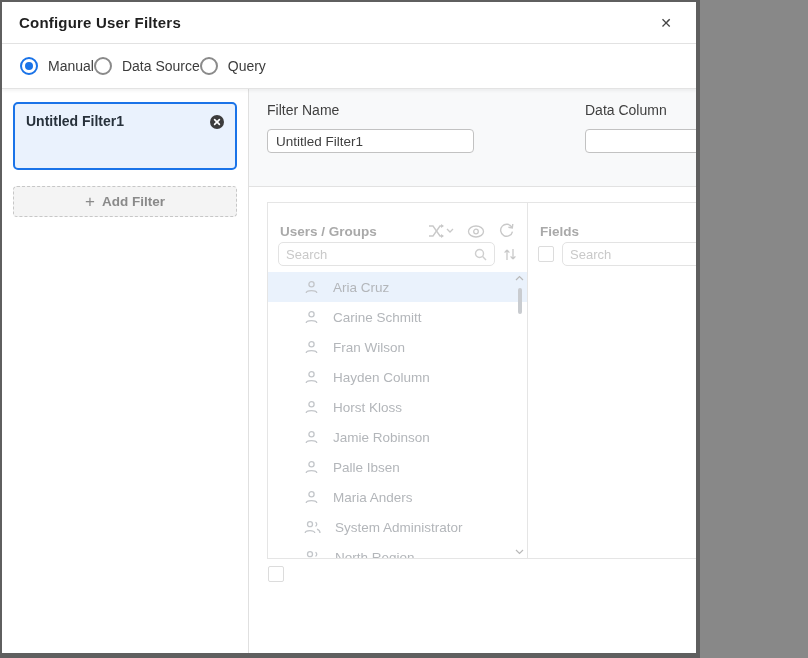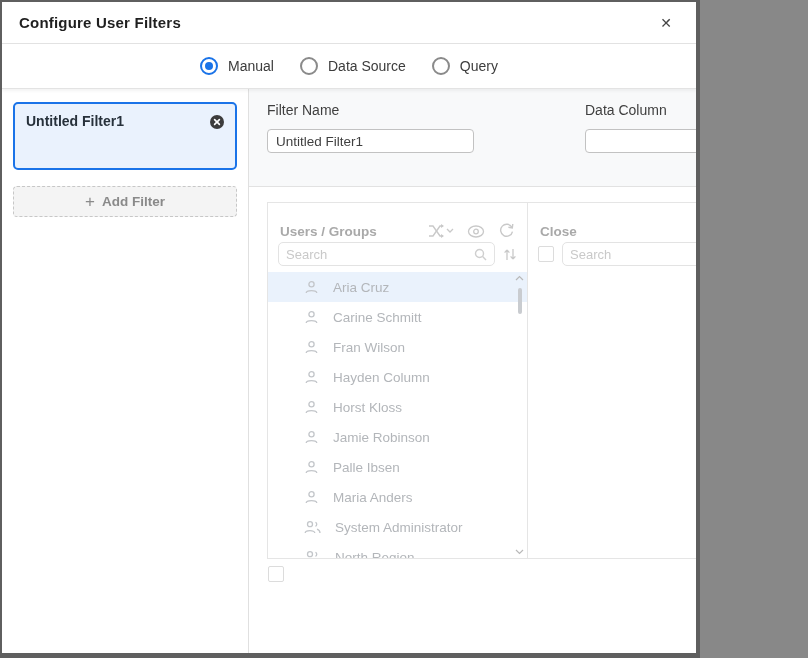--- a/index.html
+++ b/index.html
@@ -15,23 +15,23 @@
   }
   
   .titlebar {
     height:42px; flex:0 0 42px; border-bottom:1px solid #e2e2e2;
     display:flex; align-items:center; padding:0 24px 0 17px;
   }
   .titlebar .title { font-size:15px; font-weight:bold; color:#1f1f1f; letter-spacing:.2px; }
   .titlebar .close-x { margin-left:auto; color:#444; font-size:14px; cursor:pointer; line-height:1; }
   
   .mode-row {
-    height:45px; flex:0 0 45px; display:flex; align-items:center; gap:26px;
+    height:45px; flex:0 0 45px; display:flex; align-items:center; 
     padding:0 18px; border-bottom:1px solid #e3e3e3;
-    box-shadow:0 2px 3px rgba(0,0,0,0.05); position:relative; z-index:2; background:#fff;justify-content:center;
+    box-shadow:0 2px 3px rgba(0,0,0,0.05); position:relative; z-index:2; background:#fff;
   }
   .radio-opt { display:flex; align-items:center; gap:10px; cursor:pointer; }
   .radio-circle { width:18px; height:18px; border-radius:50%; border:2px solid #8a8a8a; position:relative; background:#fff; }
   .radio-circle.checked { border-color:#1a73e8; }
   .radio-circle.checked::after {
     content:""; position:absolute; left:3px; top:3px; width:8px; height:8px;
     border-radius:50%; background:#1a73e8;
   }
   .radio-label { font-size:14px; color:#3c3c3c; }
   
@@ -339,21 +339,21 @@
                     <svg width="9" height="6" viewBox="0 0 9 6">
                       <path d="M1 1 L4.5 4.5 L8 1" fill="none" stroke="currentColor" stroke-width="1.2"></path>
                     </svg>
                   </span>
               </div>
             </div>
           </div>
 
           <div class="pane fields">
             <div class="pane-head">
-              <span class="pane-title">Close</span>
+              <span class="pane-title">Fields</span>
               <span class="pane-icons">
                 <span class="ic">
                   <svg width="18" height="13" viewBox="0 0 18 13">
                     <ellipse cx="9" cy="6.5" rx="7.5" ry="5.5" fill="none" stroke="currentColor" stroke-width="1.3"></ellipse>
                     <circle cx="9" cy="6.5" r="2.3" fill="none" stroke="currentColor" stroke-width="1.3"></circle>
                   </svg>
                 </span>
                 <span class="ic">
                   <svg width="17" height="16" viewBox="0 0 17 16">
                     <path d="M13.8 4.2 A6 6 0 1 0 14.5 8.6" fill="none" stroke="currentColor" stroke-width="1.4"></path>

